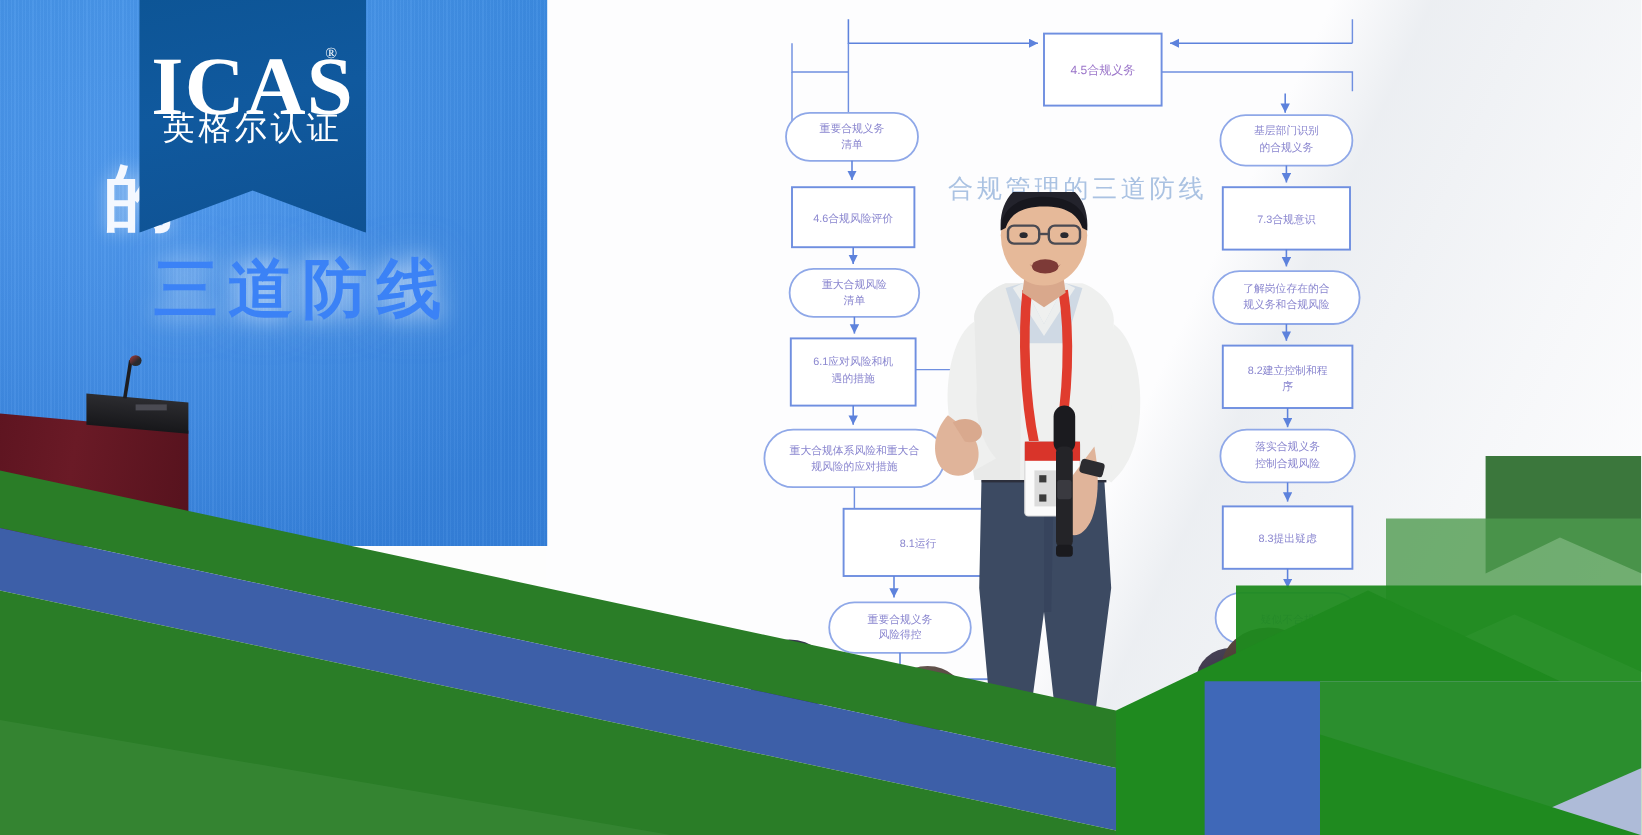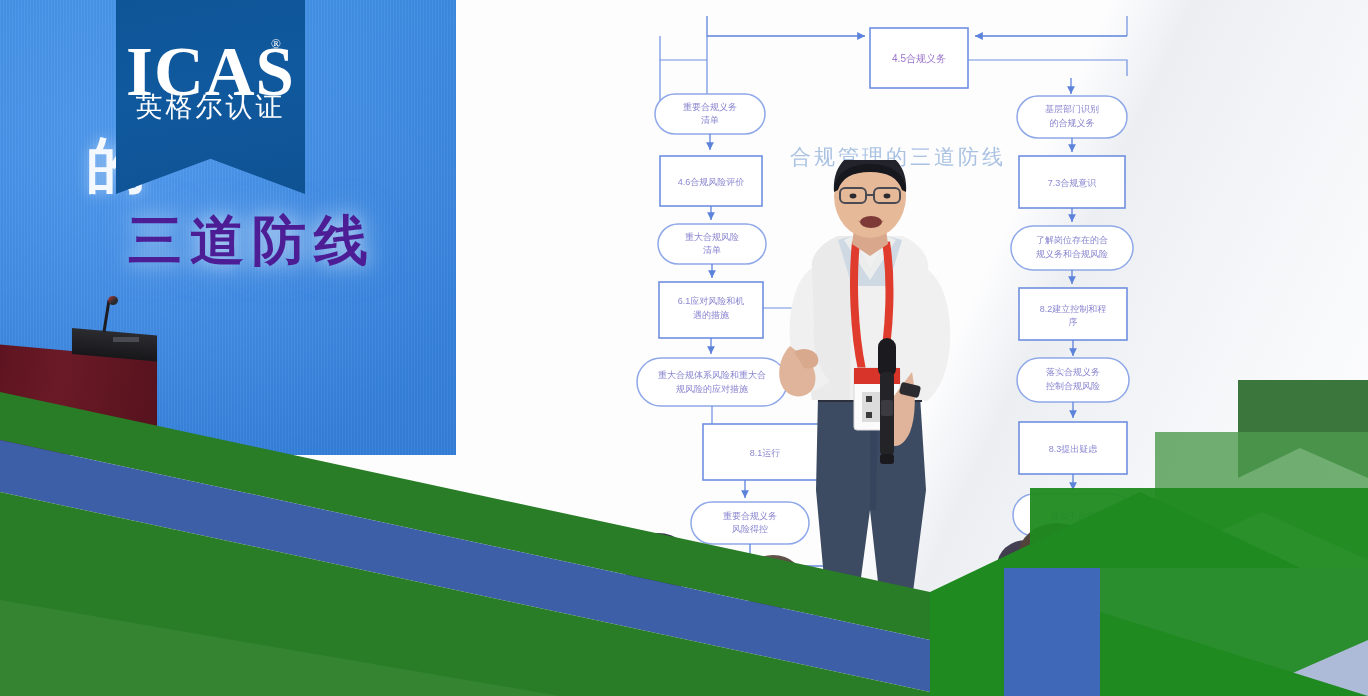--- a/index.html
+++ b/index.html
@@ -50,21 +50,21 @@
     font-size: 60px; font-weight: 700;
     color: #f4f8ff;
     letter-spacing: 14px;
     text-shadow: 0 0 14px rgba(255,255,255,.45);
     white-space: nowrap;
   }
   .led-text-row2 {
     position: absolute;
     left: 128px; top: 205px;
     font-size: 54px; font-weight: 700;
-    color: #4c1d95;
+    color: #3b82f6;
     letter-spacing: 8px;
     text-shadow: 0 0 18px rgba(255,255,255,.55), 0 0 34px rgba(210,232,255,.5);
     white-space: nowrap;
   }
 
   
   .brand-banner {
     position: absolute;
     left: 116px; top: -2px; width: 189px; height: 196px;
     background: linear-gradient(168deg, #0d5596 0%, #10599e 45%, #0f5293 100%);

